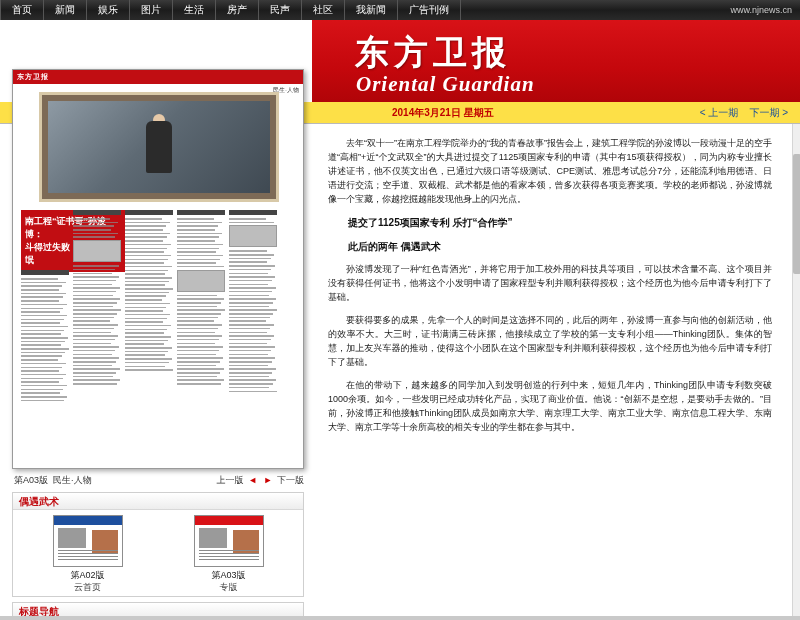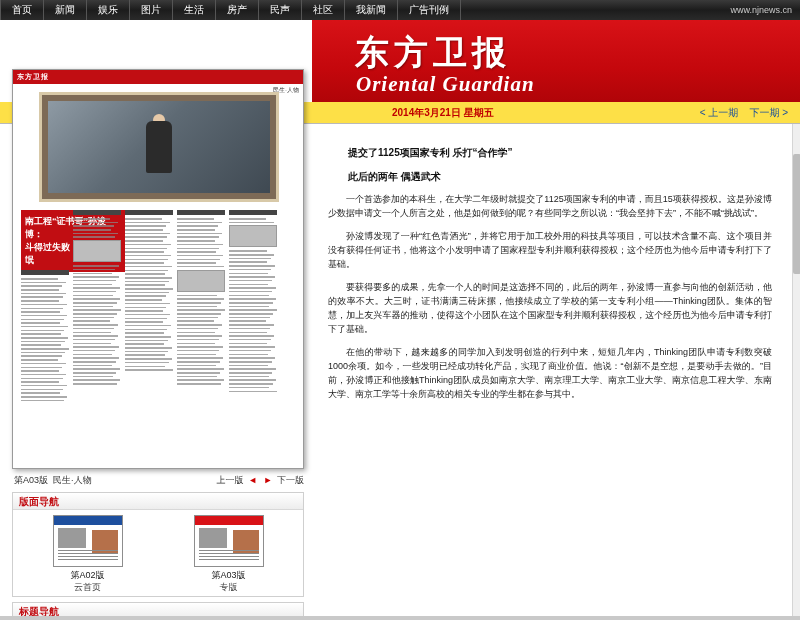--- a/index.html
+++ b/index.html
@@ -644,21 +644,21 @@
         <span style="margin-left:-120px;">民生·人物</span>
         <span class="prevnext">
           <span>上一版</span>
           <span class="arrow">◄</span>
           <span class="arrow">►</span>
           <span>下一版</span>
         </span>
       </div>
 
       <div class="panel" id="panel-pages">
-        <div class="panel-head">版面导航</div>
+        <div class="panel-head">偶遇武术</div>
         <div class="pagecards">
           <div class="pagecard">
             <div class="mini a2">
               <div class="mini-img"></div>
               <div class="mini-img2"></div>
               <div class="mini-lines">
                 <div class="ln"></div>
                   <div class="ln"></div>
                   <div class="ln"></div>
                   <div class="ln"></div>
@@ -686,23 +686,23 @@
 
       <div class="panel" id="panel-headlines">
         <div class="panel-head">标题导航</div>
 
       </div>
     </div>
 
     <div class="rightcol">
 
       <div class="article">
+        <div class="art-p">去年“双十一”在南京工程学院举办的“我的青春故事”报告会上，建筑工程学院的孙浚博以一段动漫十足的空手道“高相”+近“个文武双全”的大具进过提交了1125项国家专利的申请（其中有15项获得授权），同为内称专业擅长讲述证书，他不仅英文出色，已通过六级口语等级测试、CPE测试、雅思考试总分7分，还能流利地用德语、日语进行交流；空手道、双截棍、武术都是他的看家本领，曾多次获得各项竞赛奖项。学校的老师都说，孙浚博就像一个宝藏，你越挖掘越能发现他身上的闪光点。</div>
         <div class="art-sub">提交了1125项国家专利 乐打“合作学”</div>
         <div class="art-sub">此后的两年 偶遇武术</div>
-        <div class="art-p">一个首选参加的本科生，在大学二年级时就提交了1125项国家专利的申请，而且15项获得授权。这是孙浚博少数据申请文一个人所言之处，他是如何做到的呢？有些同学之所以说：“我会坚持下去”，不能不喊“挑战试”。</div>
         <div class="art-p">孙浚博发现了一种“红色青酒光”，并将它用于加工校外用的科技具等项目，可以技术含量不高、这个项目并没有获得任何证书，他将这个小发明申请了国家程型专利并顺利获得授权；这个经历也为他今后申请专利打下了基础。</div>
         <div class="art-p">要获得要多的成果，先拿一个人的时间是这选择不同的，此后的两年，孙浚博一直参与向他的创新活动，他的效率不大。大三时，证书满满三砖床摞，他接续成立了学校的第一支专利小组——Thinking团队。集体的智慧，加上友兴车器的推动，使得这个小团队在这个国家型专利并顺利获得授权，这个经历也为他今后申请专利打下了基础。</div>
         <div class="art-p">在他的带动下，越来越多的同学加入到发明创造的行列中来，短短几年内，Thinking团队申请专利数突破1000余项。如今，一些发明已经成功转化产品，实现了商业价值。他说：“创新不是空想，是要动手去做的。”目前，孙浚博正和他接触Thinking团队成员如南京大学、南京理工大学、南京工业大学、南京信息工程大学、东南大学、南京工学等十余所高校的相关专业的学生都在参与其中。</div>
       </div>
     </div>
 
     <div class="scrollbar">
       <div class="thumb"></div>
     </div>
   </div>

